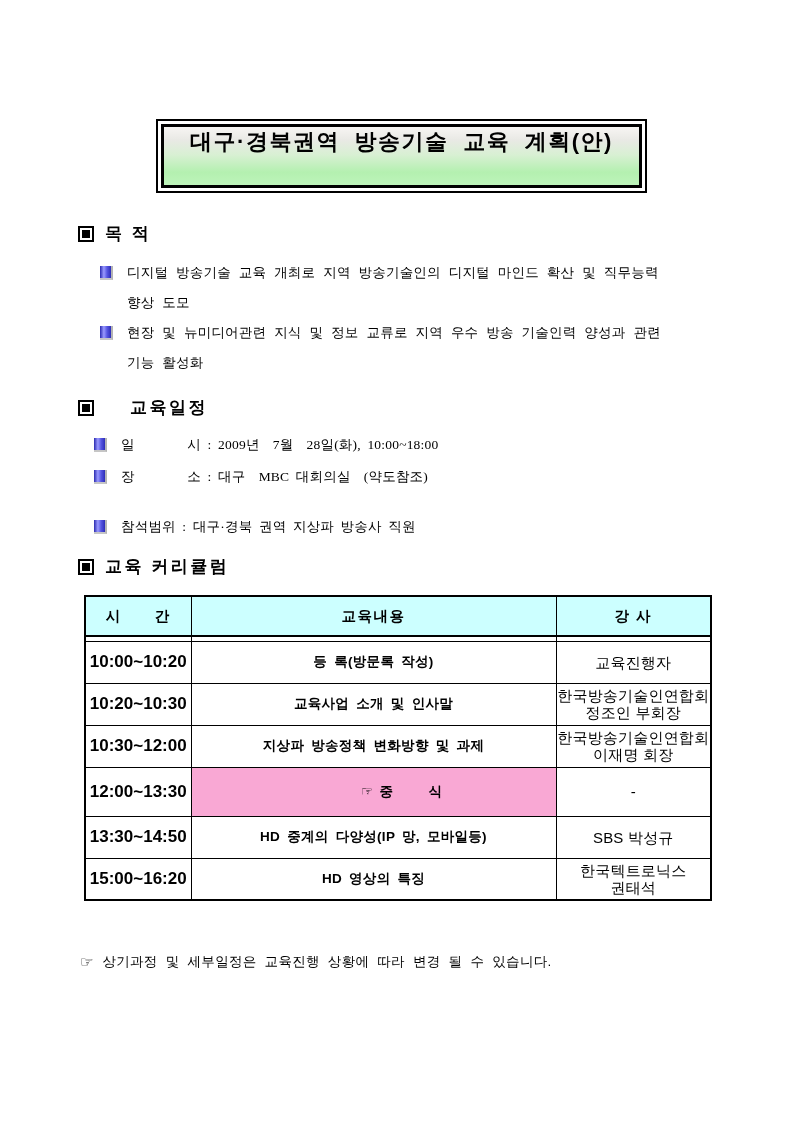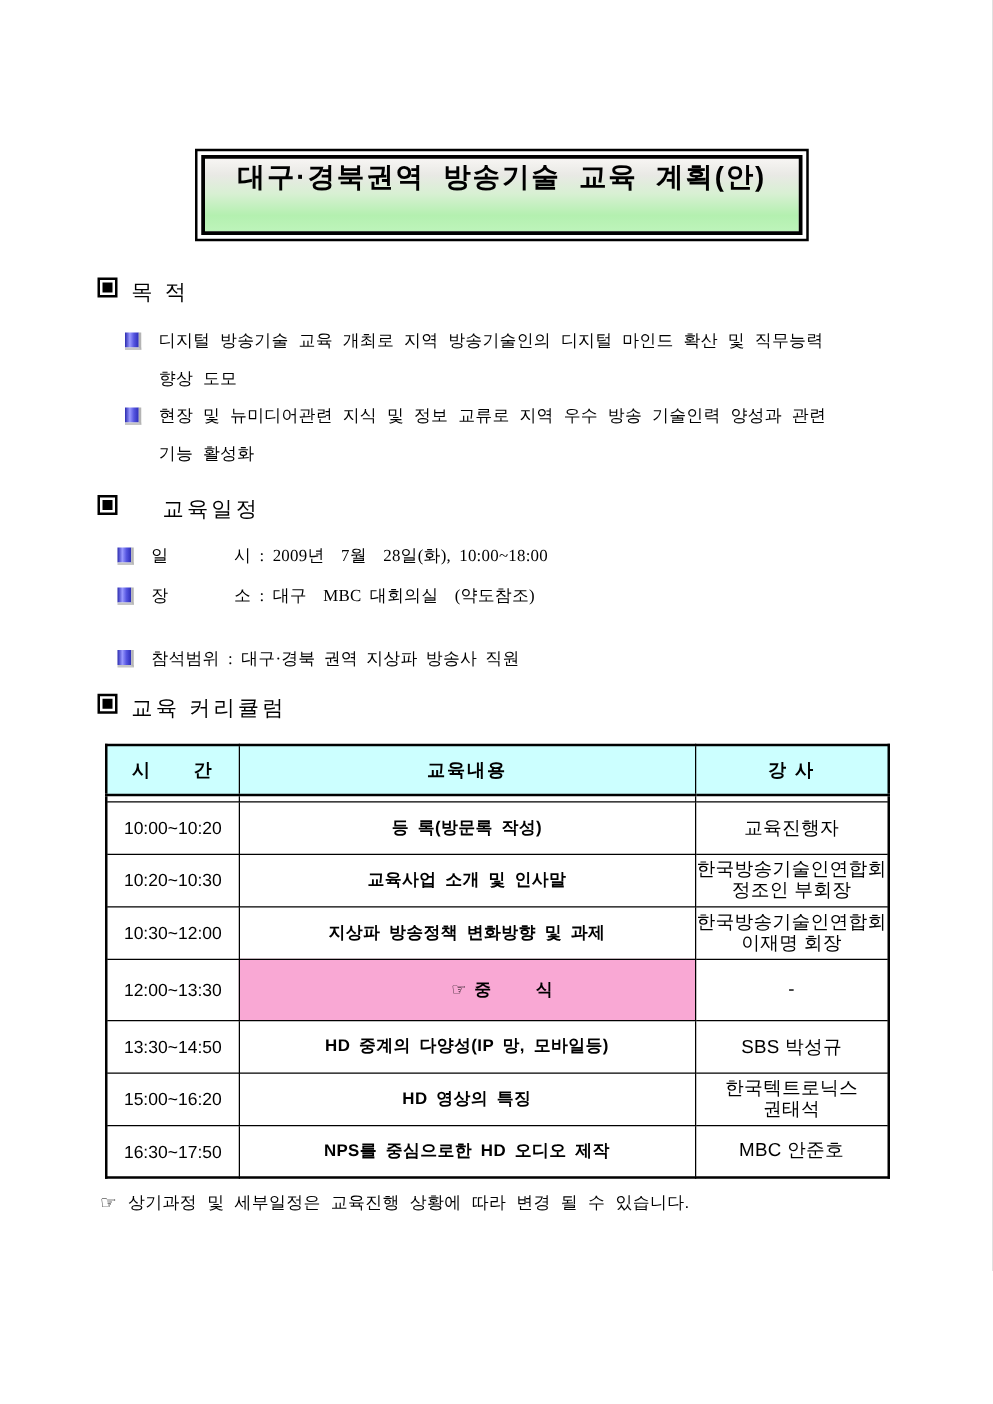--- a/index.html
+++ b/index.html
@@ -22,22 +22,22 @@
       #f7f5f3 0%, #e9e9e5 22%, #d8f0d3 48%, #b4f0b0 78%, #bdf4ba 100%);
     display:flex; justify-content:center;
   }
   .title-text {
     font-size:22px; font-weight:bold; letter-spacing:1.5px; word-spacing:7px;
     white-space:pre;
   }
 
   
   .section-heading {
-    position:absolute; left:78px; display:flex; align-items:flex-start; gap:11px;
-    font-size:17px; font-weight:normal; letter-spacing:2.5px; white-space:pre;
+    position:absolute; left:78px; display:flex; align-items:center; gap:11px;
+    font-size:17px; font-weight:bold; letter-spacing:2.5px; white-space:pre;
   }
   .sq-icon {
     width:16px; height:16px; border:2px solid #000;
     display:inline-flex; align-items:center; justify-content:center; flex:none;
   }
   .sq-icon .sq-inner { width:8px; height:8px; background:#000; }
 
   
   .bullet {
     width:13px; height:14px; flex:none;
@@ -70,21 +70,21 @@
   .curriculum th, .curriculum td {
     border:1px solid #000; text-align:center; vertical-align:middle; padding:0;
   }
   .curriculum th {
     height:40px; background:#ccffff; font-size:14.5px; font-weight:bold;
     letter-spacing:1.5px; white-space:pre;
   }
   .curriculum th { border-bottom:2px solid #000; }
   .curriculum tr.spacer td { height:5px; background:#fff; border-top:2px solid #000; border-bottom:1px solid #000; }
   .curriculum tr.data-row td { height:42px; }
-  .time-cell { font-size:14px; white-space:pre; }
+  .time-cell { font-size:17px; white-space:pre;font-weight:bold; }
   .content-cell { font-weight:bold; font-size:13.5px; letter-spacing:0.3px; word-spacing:3px; white-space:pre; }
   .content-cell.lunch { background:#f9a8d4; }
   .lect-cell { font-size:15px; line-height:17px; letter-spacing:0.2px;margin-top:44px; }
   .pointer { font-weight:normal; margin-right:6px; }
 
   
   .footnote {
     position:absolute; left:80px; top:953px; display:flex; gap:9px; align-items:center;
   }
   .footnote .f-text { font-size:13.5px; letter-spacing:0.3px; word-spacing:4px; white-space:pre; }
@@ -212,27 +212,20 @@
 
     <tr class="data-row">
       <td class="time-cell">15:00~16:20</td>
       <td class="content-cell">HD 영상의 특징</td>
       <td class="lect-cell">
         <div>한국텍트로닉스</div>
         <div>권태석</div>
       </td>
     </tr>
 
-    <tr class="data-row">
-      <td class="time-cell">16:30~17:50</td>
-      <td class="content-cell">NPS를 중심으로한 HD 오디오 제작</td>
-      <td class="lect-cell">
-        <div>MBC 안준호</div>
-      </td>
-    </tr>
   </tbody>
     </table>
 
   <div class="footnote">
     <span class="pointer">☞</span>
     <span class="f-text">상기과정 및 세부일정은 교육진행 상황에 따라 변경 될 수 있습니다.</span>
   </div>
 
 </div>
 

